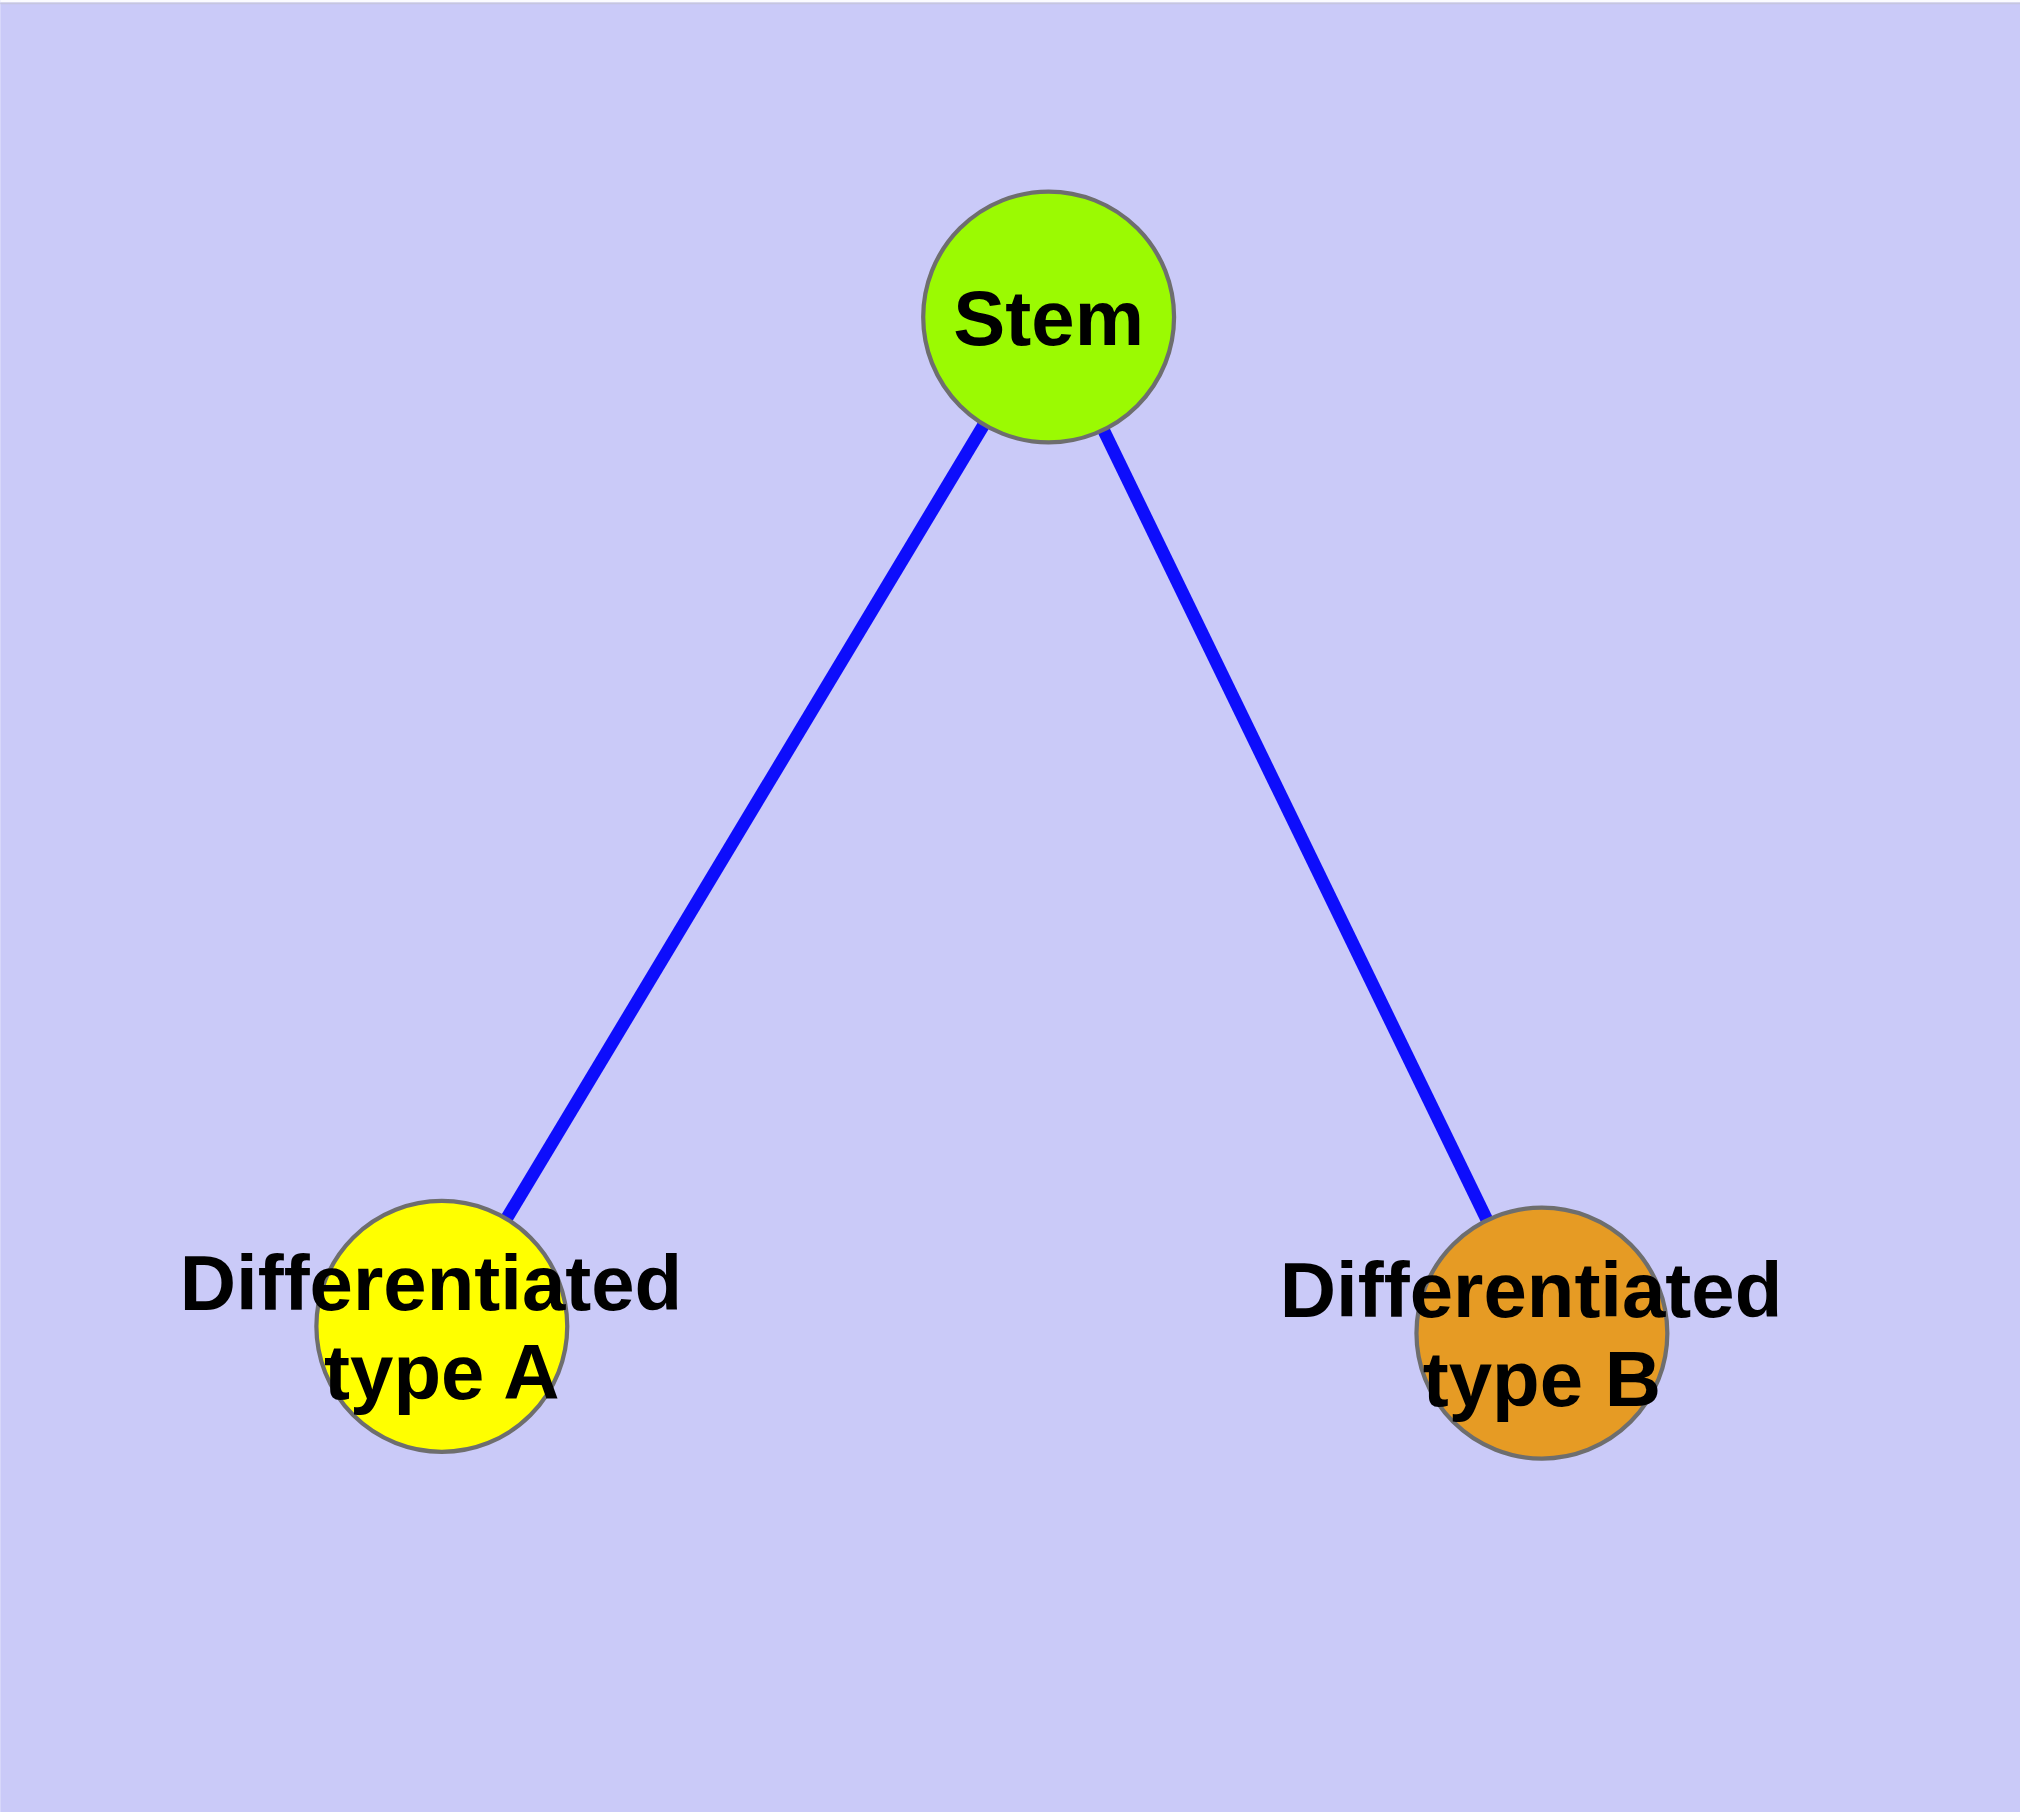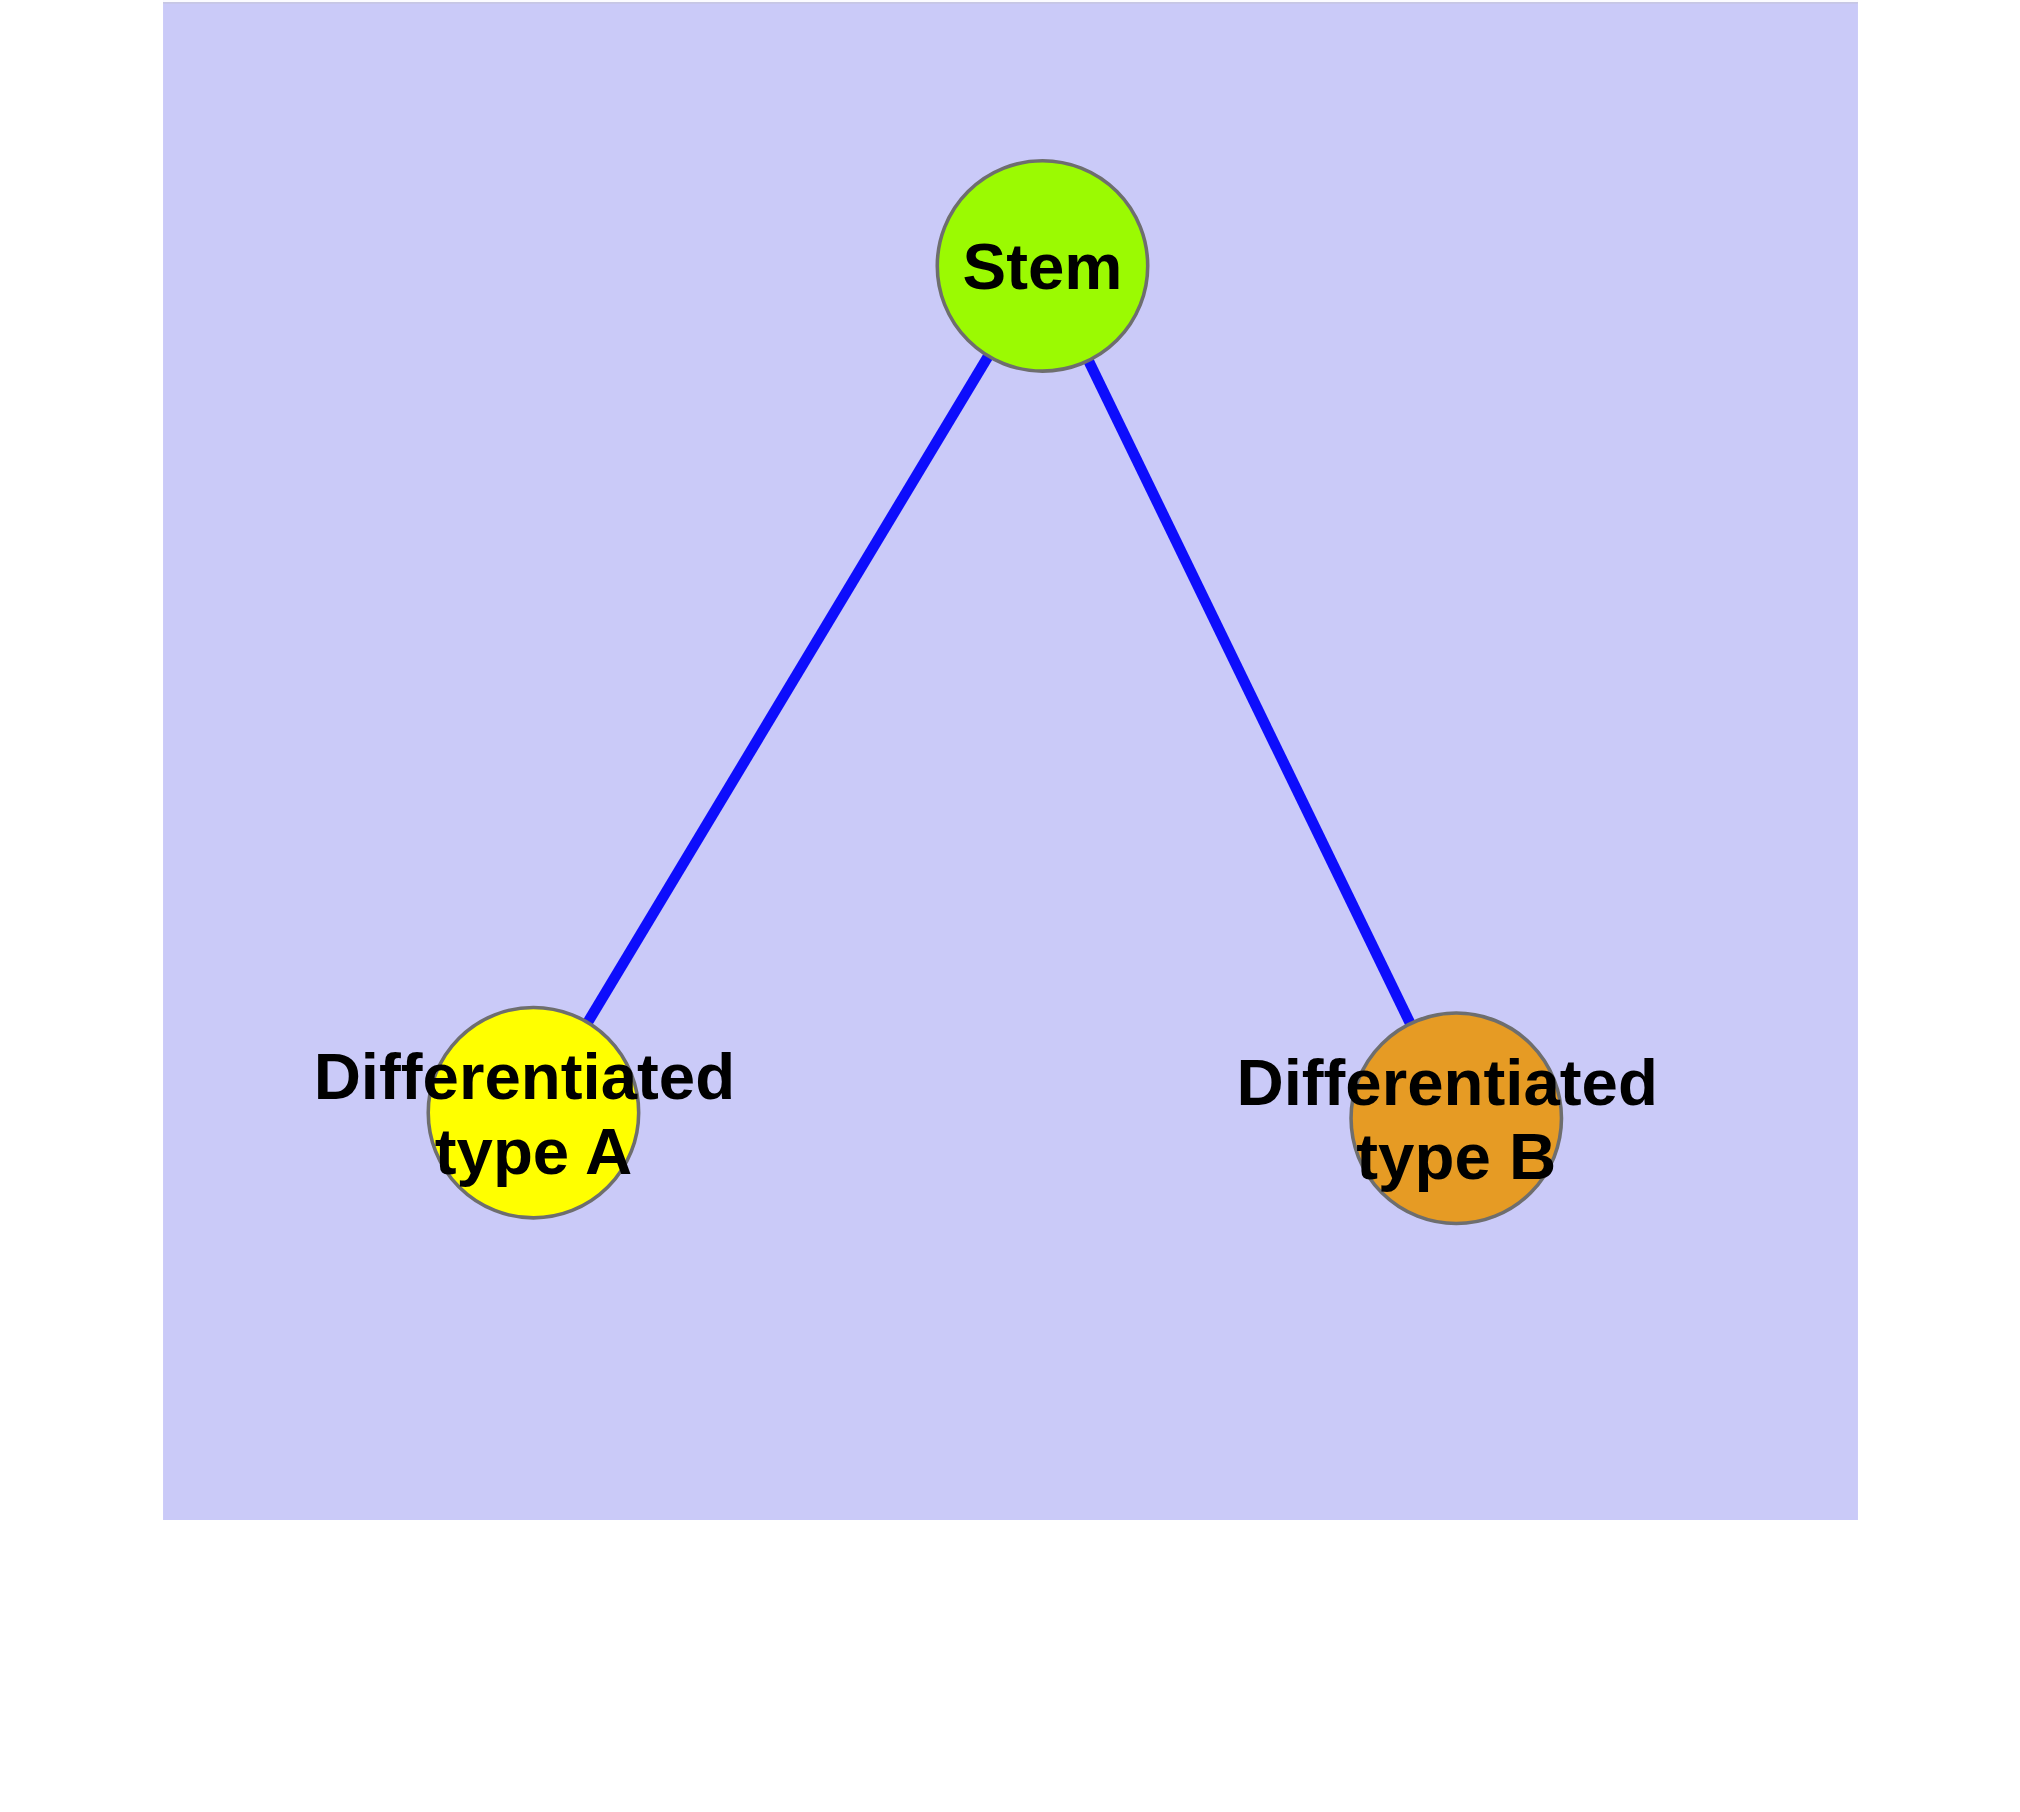--- a/index.html
+++ b/index.html
@@ -3,21 +3,21 @@
 <meta charset="utf-8">
 <style>
   html, body {
     margin: 0;
     padding: 0;
     background: #ffffff;
   }
   .canvas {
     position: relative;
     width: 2021px;
-    height: 1520px;
+    height: 1812px;
     overflow: hidden;
     text-align: right;
   }
   svg.graph {
     display: block;
     width: 100%;
     height: 100%;
   }
   .edge {
     stroke-width: 15;

